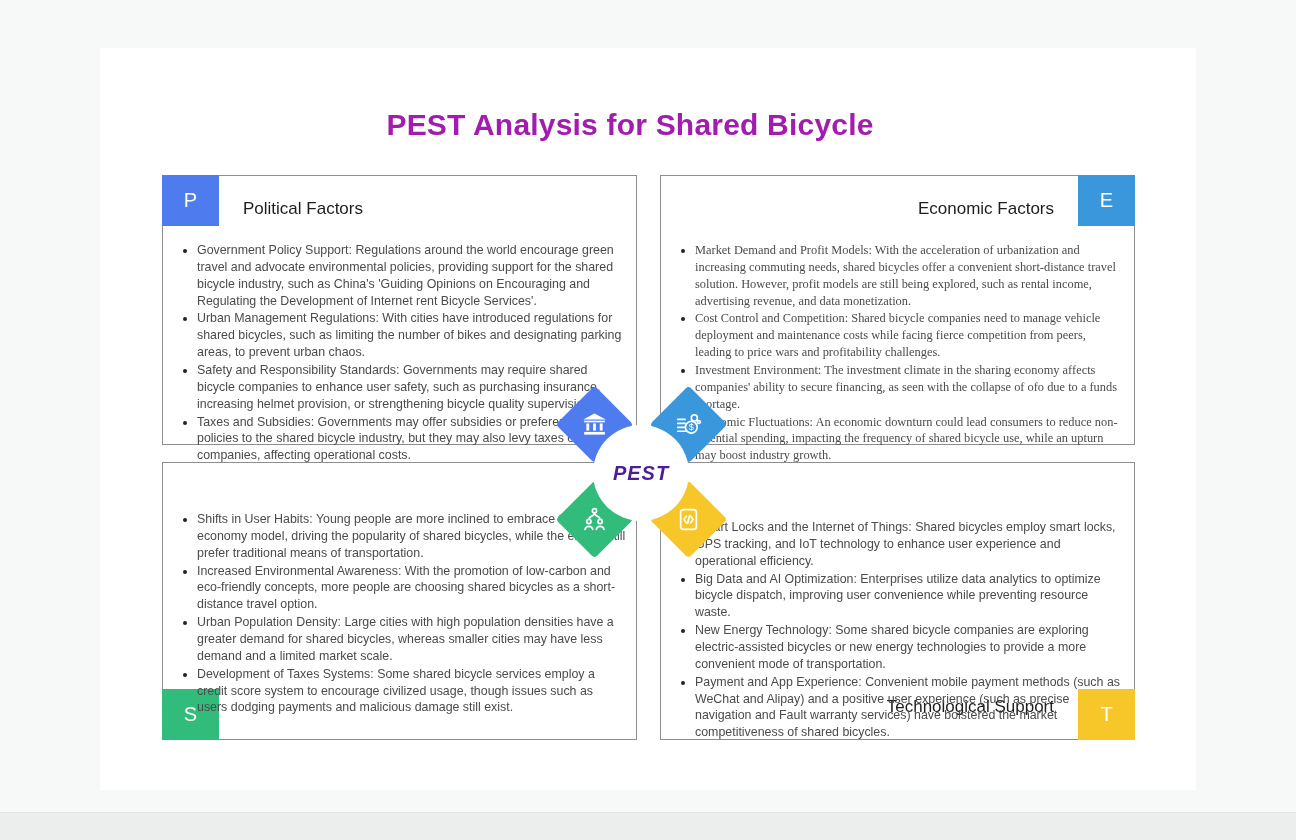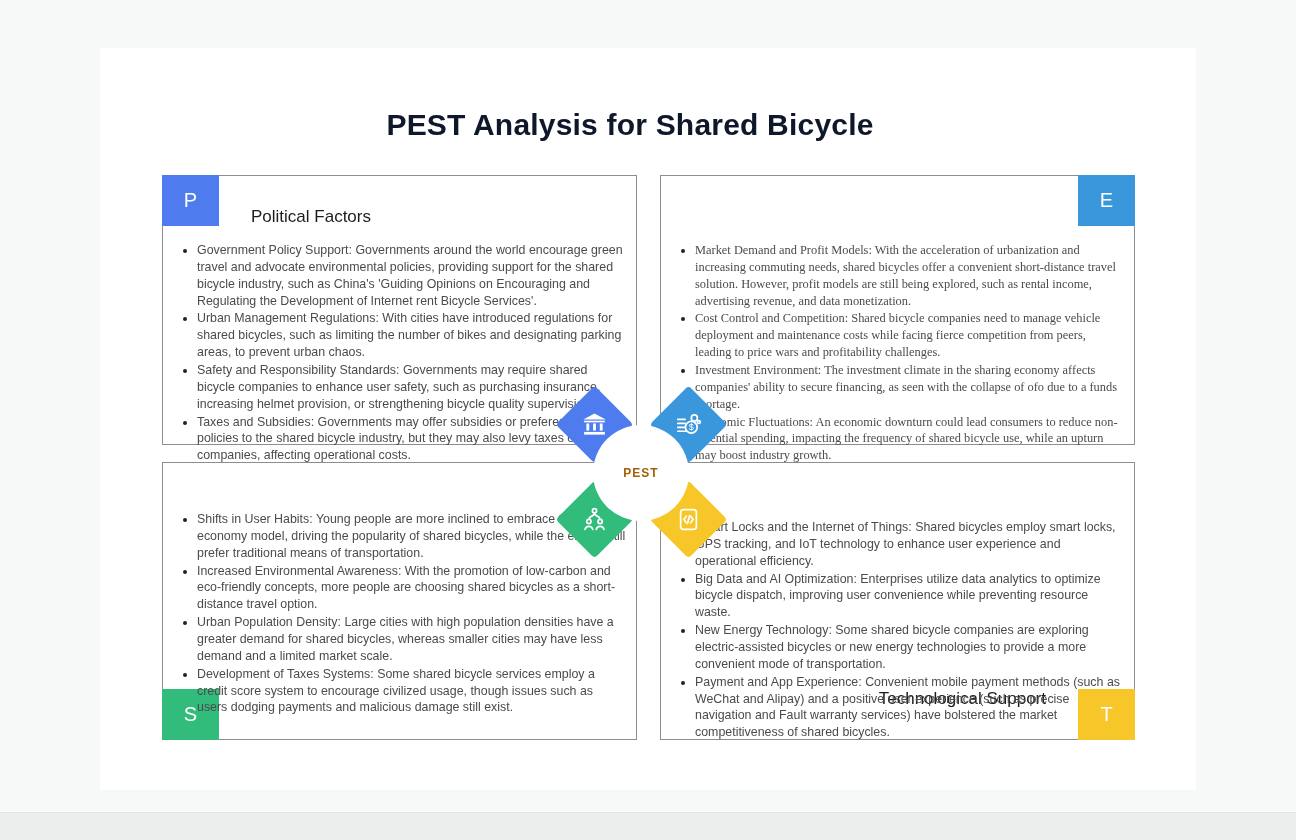--- a/index.html
+++ b/index.html
@@ -11,21 +11,21 @@
   .card{
     position:absolute;left:100px;top:48px;width:1096px;height:742px;
     background:#ffffff;
   }
   .bottom-strip{
     position:absolute;left:0;top:812px;width:1296px;height:28px;
     background:#eceded;border-top:1px solid #e3e4e4;
   }
   .main-title{
     position:absolute;top:88px;left:0;width:1260px;text-align:center;
-    font-size:30px;font-weight:bold;color:#0f172a;letter-spacing:.2px;
+    font-size:30px;font-weight:bold;color:#a21caf;letter-spacing:.2px;
   }
   
   .quad{
     position:absolute;background:#ffffff;border:1px solid #8e8e8e;
     box-sizing:border-box;
   }
   .q-political{left:162px;top:175px;width:475px;height:270px;}
   .q-economic{left:660px;top:175px;width:475px;height:270px;}
   .q-social{left:162px;top:462px;width:475px;height:278px;}
   .q-technological{left:660px;top:462px;width:475px;height:278px;}
@@ -34,21 +34,21 @@
     position:absolute;width:57px;height:51px;
     display:flex;align-items:center;justify-content:center;
     color:#ffffff;font-size:20px;
   }
   .q-political .badge{left:-1px;top:-1px;background:#4E7CEF;}
   .q-economic .badge{right:-1px;top:-1px;background:#3B97DC;}
   .q-social .badge{left:-1px;bottom:-1px;background:#32BC7C;}
   .q-technological .badge{right:-1px;bottom:-1px;background:#F7C629;}
 
   .q-title{
-    position:absolute;margin:16px;font-size:17px;font-weight:normal;color:#1d1d1d;
+    position:absolute;margin:8px;font-size:17px;font-weight:normal;color:#1d1d1d;
     line-height:51px;white-space:nowrap;
   }
   .q-political .q-title{left:72px;top:-1px;}
   .q-economic .q-title{right:72px;top:-1px;}
   .q-social .q-title{left:72px;bottom:-1px;}
   .q-technological .q-title{right:72px;bottom:-1px;}
 
   ul.bullets{
     position:absolute;left:0;right:0;margin:0;
     padding:0 10px 0 34px;
@@ -73,43 +73,44 @@
   .d-technological{left:661px;top:492px;background:#F7C629;}
   .diamond .icon{
     transform:rotate(-45deg);width:27px;height:27px;display:block;
   }
   .pest-circle{
     position:absolute;left:593px;top:425px;width:96px;height:96px;
     border-radius:50%;background:#ffffff;z-index:6;
     display:flex;align-items:center;justify-content:center;
   }
   .pest-label{
-    font-size:12px;font-weight:bold;color:#a16207;letter-spacing:1px;
+    font-size:20px;font-weight:bold;color:#4c1d95;letter-spacing:1px;font-style:italic;
   }
 </style>
 </head>
 <body>
 
 <div class="card"></div>
 
 <h1 class="main-title">PEST Analysis for Shared Bicycle</h1>
 
 <section class="quad q-political">
   <div class="badge">P</div>
   <h2 class="q-title">Political Factors</h2>
   <ul class="bullets">
-    <li>Government Policy Support: Governments around the world encourage green travel and advocate environmental policies, providing support for the shared bicycle industry, such as China's 'Guiding Opinions on Encouraging and Regulating the Development of Internet rent Bicycle Services'.</li>
+    <li>Government Policy Support: Regulations around the world encourage green travel and advocate environmental policies, providing support for the shared bicycle industry, such as China's 'Guiding Opinions on Encouraging and Regulating the Development of Internet rent Bicycle Services'.</li>
     <li>Urban Management Regulations: With cities have introduced regulations for shared bicycles, such as limiting the number of bikes and designating parking areas, to prevent urban chaos.</li>
     <li>Safety and Responsibility Standards: Governments may require shared bicycle companies to enhance user safety, such as purchasing insurance, increasing helmet provision, or strengthening bicycle quality supervision.</li>
     <li>Taxes and Subsidies: Governments may offer subsidies or preferential policies to the shared bicycle industry, but they may also levy taxes on companies, affecting operational costs.</li>
   </ul>
 </section>
 
 <section class="quad q-economic">
   <div class="badge">E</div>
+  <h2 class="q-title">Economic Factors</h2>
   <ul class="bullets">
     <li>Market Demand and Profit Models: With the acceleration of urbanization and increasing commuting needs, shared bicycles offer a convenient short-distance travel solution. However, profit models are still being explored, such as rental income, advertising revenue, and data monetization.</li>
     <li>Cost Control and Competition: Shared bicycle companies need to manage vehicle deployment and maintenance costs while facing fierce competition from peers, leading to price wars and profitability challenges.</li>
     <li>Investment Environment: The investment climate in the sharing economy affects companies' ability to secure financing, as seen with the collapse of ofo due to a funds shortage.</li>
     <li>Economic Fluctuations: An economic downturn could lead consumers to reduce non-essential spending, impacting the frequency of shared bicycle use, while an upturn may boost industry growth.</li>
   </ul>
 </section>
 
 <section class="quad q-social">
   <div class="badge">S</div>

